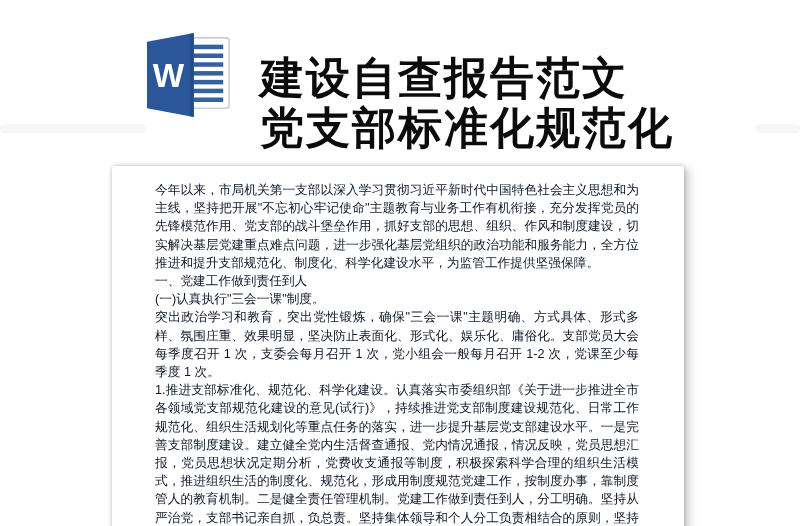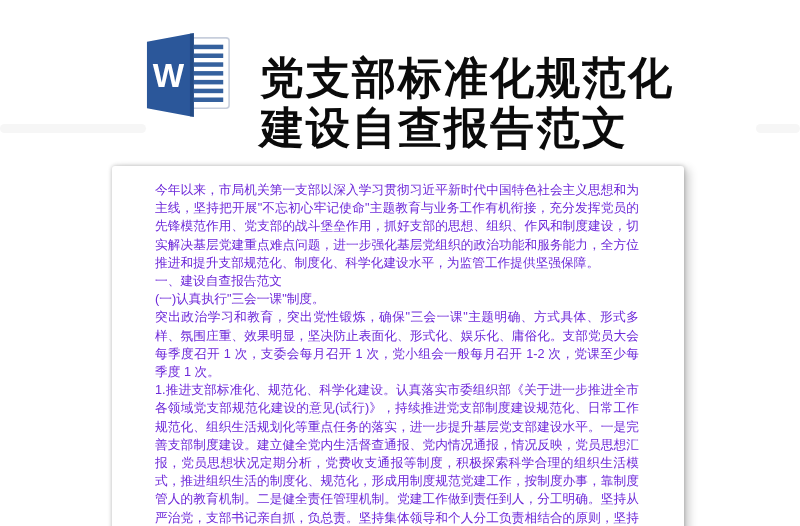--- a/index.html
+++ b/index.html
@@ -41,21 +41,21 @@
     padding: 15px 45px 20px 43px;
     background: #ffffff;
     border-radius: 3px;
     box-shadow: 0 0 4px rgba(0,0,0,0.25), 5px 3px 10px rgba(0,0,0,0.20);
   }
 
   .page-card p {
     margin: 0; padding: 0;
     font-size: 12.7px;
     line-height: 18.2px;
-    color: #6d28d9;
+    color: #0f172a;
     text-align: justify;
     text-justify: inter-ideograph;
     word-break: break-all;
   }
 </style>
 </head>
 <body>
 
 <div class="header">
 
@@ -73,27 +73,27 @@
     </g>
 
     <g>
       <polygon points="2,11 50,2 50,88 2,79" fill="#2B579A"></polygon>
       <rect x="46" y="2.5" width="4" height="85" fill="#1E4175" opacity="0.55"></rect>
       <text x="24" y="57" text-anchor="middle" font-family="Liberation Sans, sans-serif" font-size="34" font-weight="700" fill="#ffffff">W</text>
     </g>
   </svg>
 
   <h1 class="doc-title">
+    <span>建设自查报告范文</span>
     <span>党支部标准化规范化</span>
-    <span>建设自查报告范文</span>
   </h1>
 
   <div class="frag frag-left"></div>
   <div class="frag frag-right"></div>
 </div>
 
 <div class="page-card">
   <p>今年以来，市局机关第一支部以深入学习贯彻习近平新时代中国特色社会主义思想和为主线，坚持把开展"不忘初心牢记使命"主题教育与业务工作有机衔接，充分发挥党员的先锋模范作用、党支部的战斗堡垒作用，抓好支部的思想、组织、作风和制度建设，切实解决基层党建重点难点问题，进一步强化基层党组织的政治功能和服务能力，全方位推进和提升支部规范化、制度化、科学化建设水平，为监管工作提供坚强保障。</p>
-  <p>一、建设自查报告范文</p>
+  <p>一、党建工作做到责任到人</p>
   <p>(一)认真执行"三会一课"制度。</p>
   <p>突出政治学习和教育，突出党性锻炼，确保"三会一课"主题明确、方式具体、形式多样、氛围庄重、效果明显，坚决防止表面化、形式化、娱乐化、庸俗化。支部党员大会每季度召开 1 次，支委会每月召开 1 次，党小组会一般每月召开 1-2 次，党课至少每季度 1 次。</p>
   <p>1.推进支部标准化、规范化、科学化建设。认真落实市委组织部《关于进一步推进全市各领域党支部规范化建设的意见(试行)》，持续推进党支部制度建设规范化、日常工作规范化、组织生活规划化等重点任务的落实，进一步提升基层党支部建设水平。一是完善支部制度建设。建立健全党内生活督查通报、党内情况通报，情况反映，党员思想汇报，党员思想状况定期分析，党费收支通报等制度，积极探索科学合理的组织生活模式，推进组织生活的制度化、规范化，形成用制度规范党建工作，按制度办事，靠制度管人的教育机制。二是健全责任管理机制。党建工作做到责任到人，分工明确。坚持从严治党，支部书记亲自抓，负总责。坚持集体领导和个人分工负责相结合的原则，坚持少数服从多数，个人服从组织的原则。三是</p>
 </div>
 
 </body></html>

